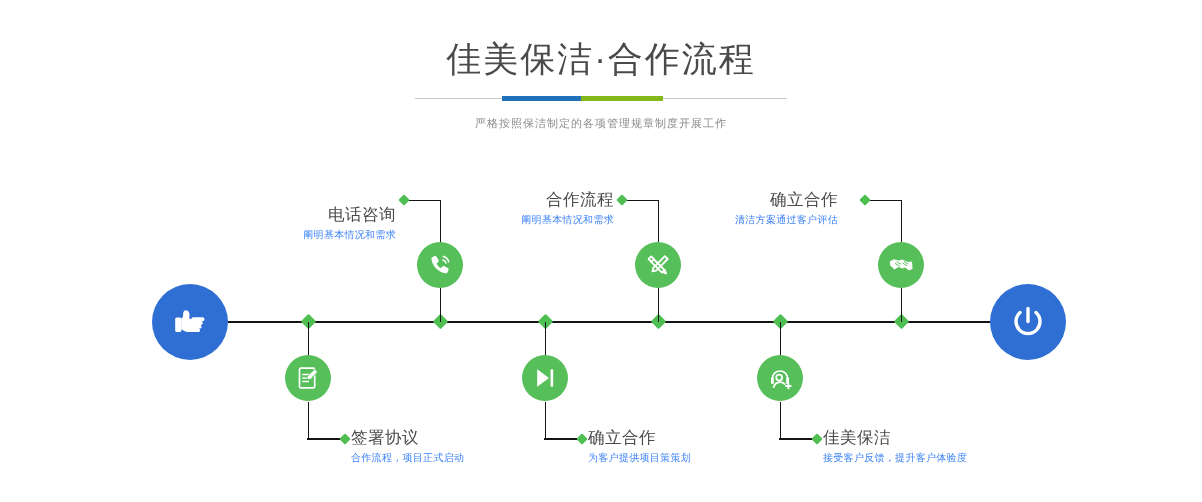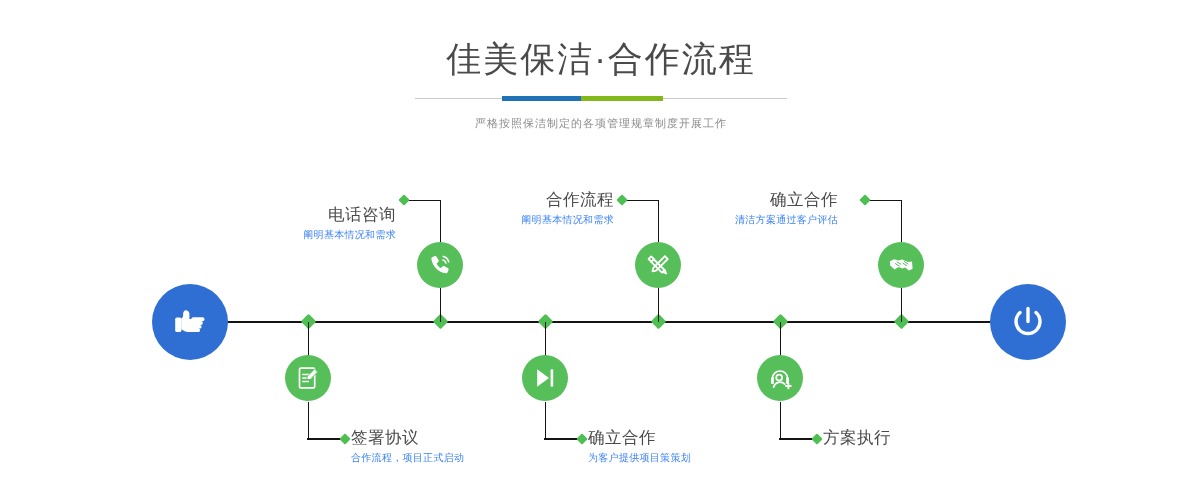--- a/index.html
+++ b/index.html
@@ -327,16 +327,17 @@
           <path d="M6.6 22.2a6.6 6.6 0 0 1 11.2-3.0"></path>
         </g>
         <g stroke="#ffffff" stroke-width="1.8" stroke-linecap="round">
           <line x1="21.4" y1="18.6" x2="21.4" y2="23.4"></line>
           <line x1="19.0" y1="21.0" x2="23.8" y2="21.0"></line>
         </g>
       </svg>
     </span>
   </div>
   <div class="label bottom" style="left:823px; top:426px; width:260px;">
-    <span class="title">方案执行</span>
+    <span class="title">佳美保洁</span>
+    <span class="desc">接受客户反馈，提升客户体验度</span>
   </div>
 
 </div>
 
 </body></html>

